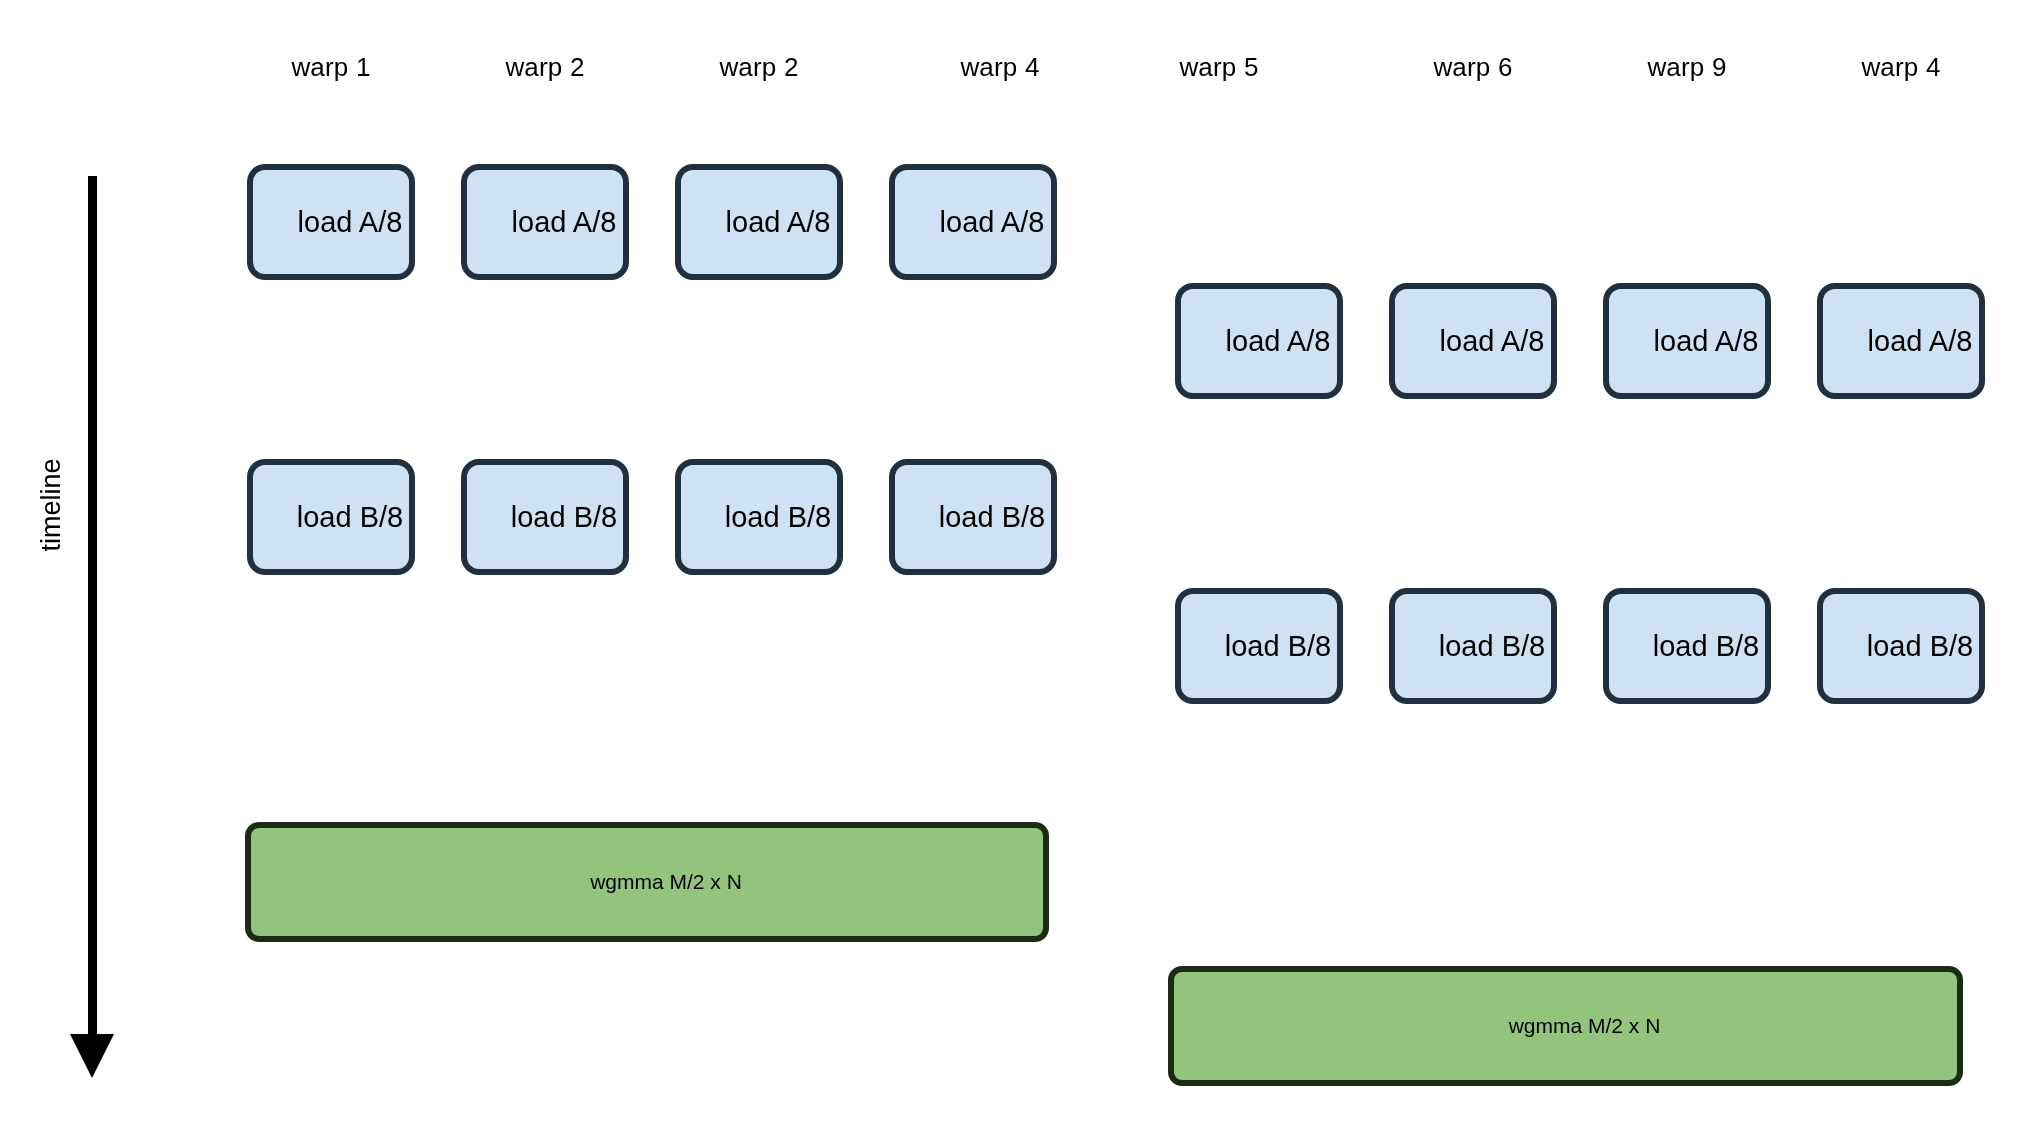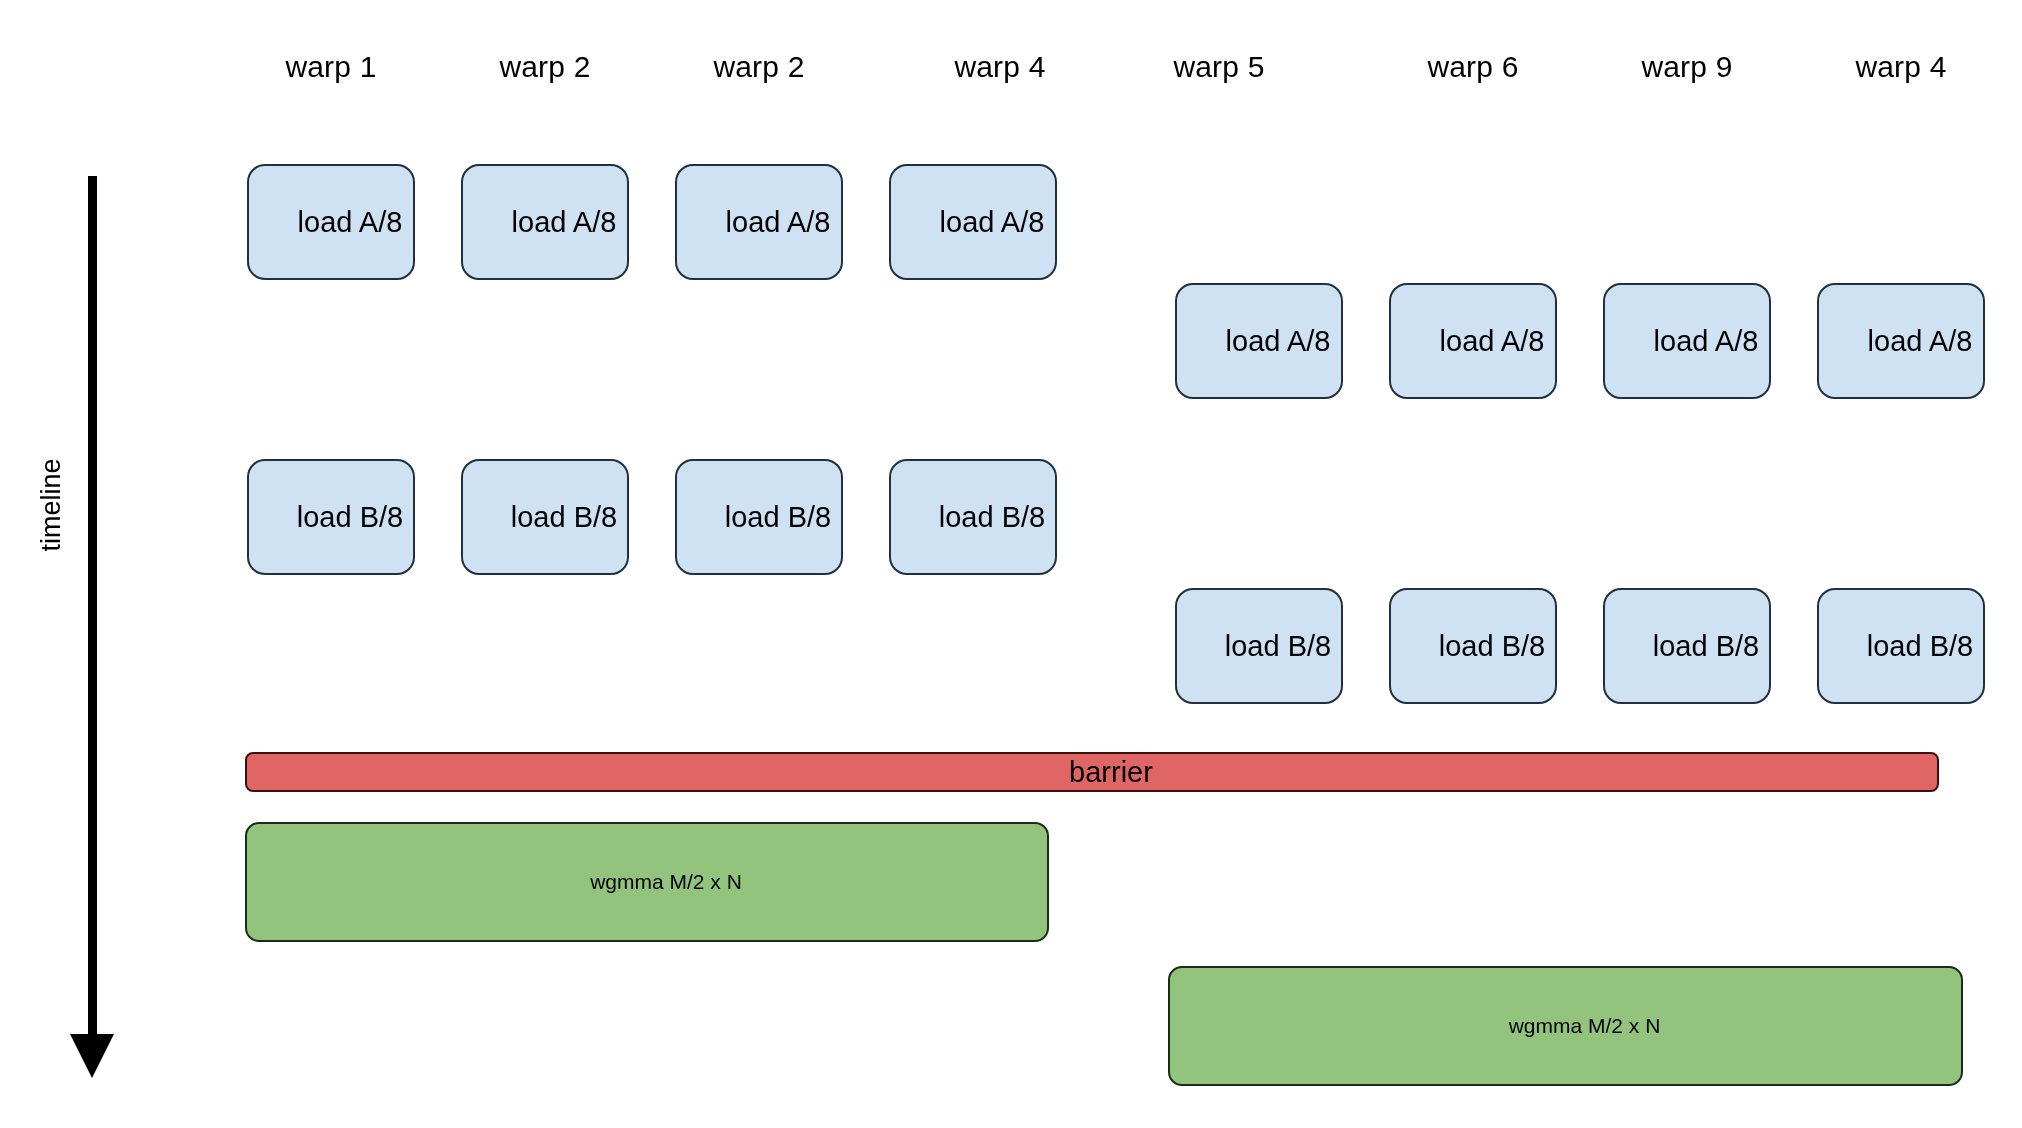--- a/index.html
+++ b/index.html
@@ -18,21 +18,21 @@
     height: 1128px;
     background: #ffffff;
     overflow: hidden;
   }
 
   
   .warp-header {
     position: absolute;
     width: 168px;
     text-align: center;
-    font-size: 30px;
+    font-size: 26px;
     line-height: 34px;
     color: #000000;
     white-space: nowrap;
     letter-spacing: 0.2px;
   }
 
   
   #timeline-axis {
     position: absolute;
     left: 88px;
@@ -65,21 +65,21 @@
     white-space: nowrap;
   }
 
   
   .node {
     position: absolute;
     box-sizing: border-box;
     display: flex;
     align-items: center;
     justify-content: center;
-    border: 2px solid #a21caf;
+    border: 6px solid #a21caf;
     border-radius: 16px;
     font-size: 29px;
     line-height: 32px;
     color: #000000;
     white-space: nowrap;
     text-align: center;
     padding-left: 38px;
   }
   .node.load {
     width: 168px;
@@ -134,18 +134,17 @@
   <div class="node load" style="left:247px; top:459px;">load B/8</div>
   <div class="node load" style="left:461px; top:459px;">load B/8</div>
   <div class="node load" style="left:675px; top:459px;">load B/8</div>
   <div class="node load" style="left:889px; top:459px;">load B/8</div>
 
   <div class="node load" style="left:1175px; top:588px;">load B/8</div>
   <div class="node load" style="left:1389px; top:588px;">load B/8</div>
   <div class="node load" style="left:1603px; top:588px;">load B/8</div>
   <div class="node load" style="left:1817px; top:588px;">load B/8</div>
 
-  <div class="node barrier" style="left:245px; top:752px; width:1694px;">barrier</div>
 
   <div class="node wgmma" style="left:245px; top:822px; width:804px;">wgmma M/2 x N</div>
   <div class="node wgmma" style="left:1168px; top:966px; width:795px;">wgmma M/2 x N</div>
 
 </div>
 
 </body></html>

